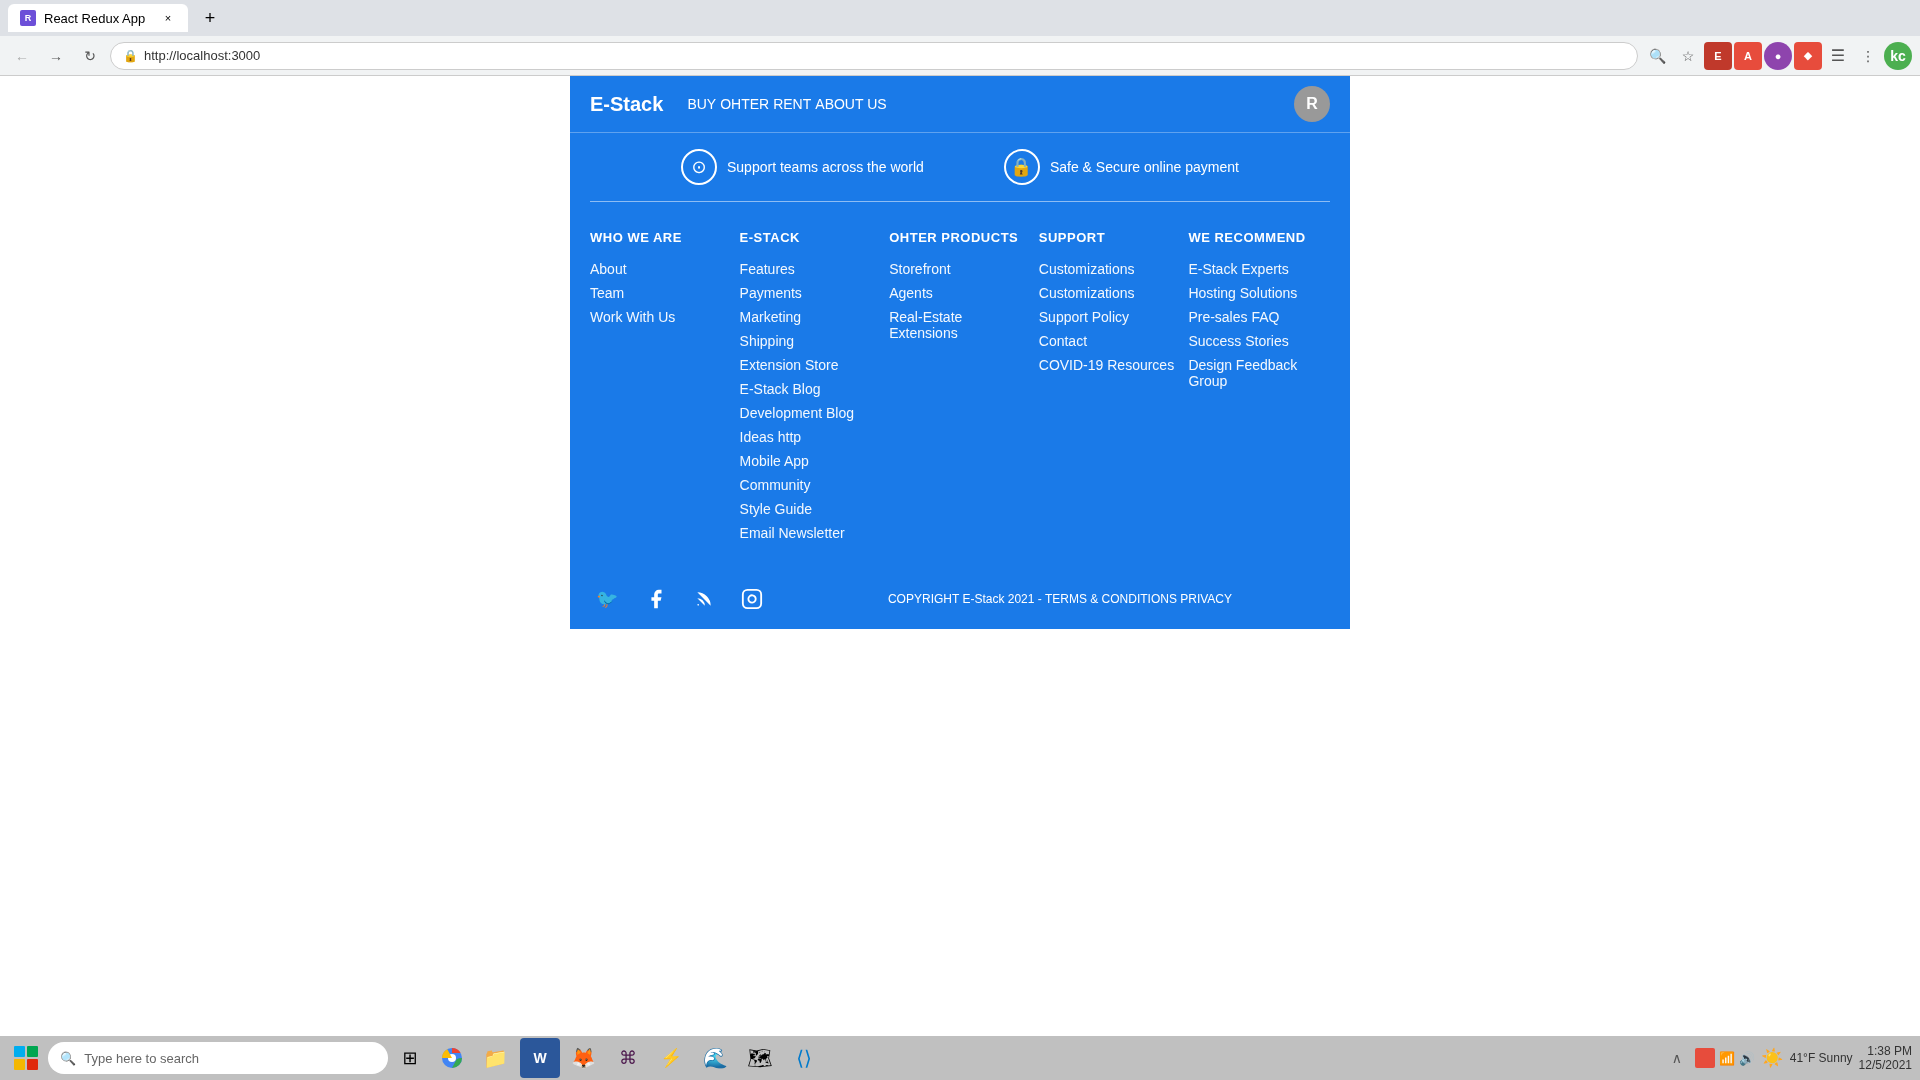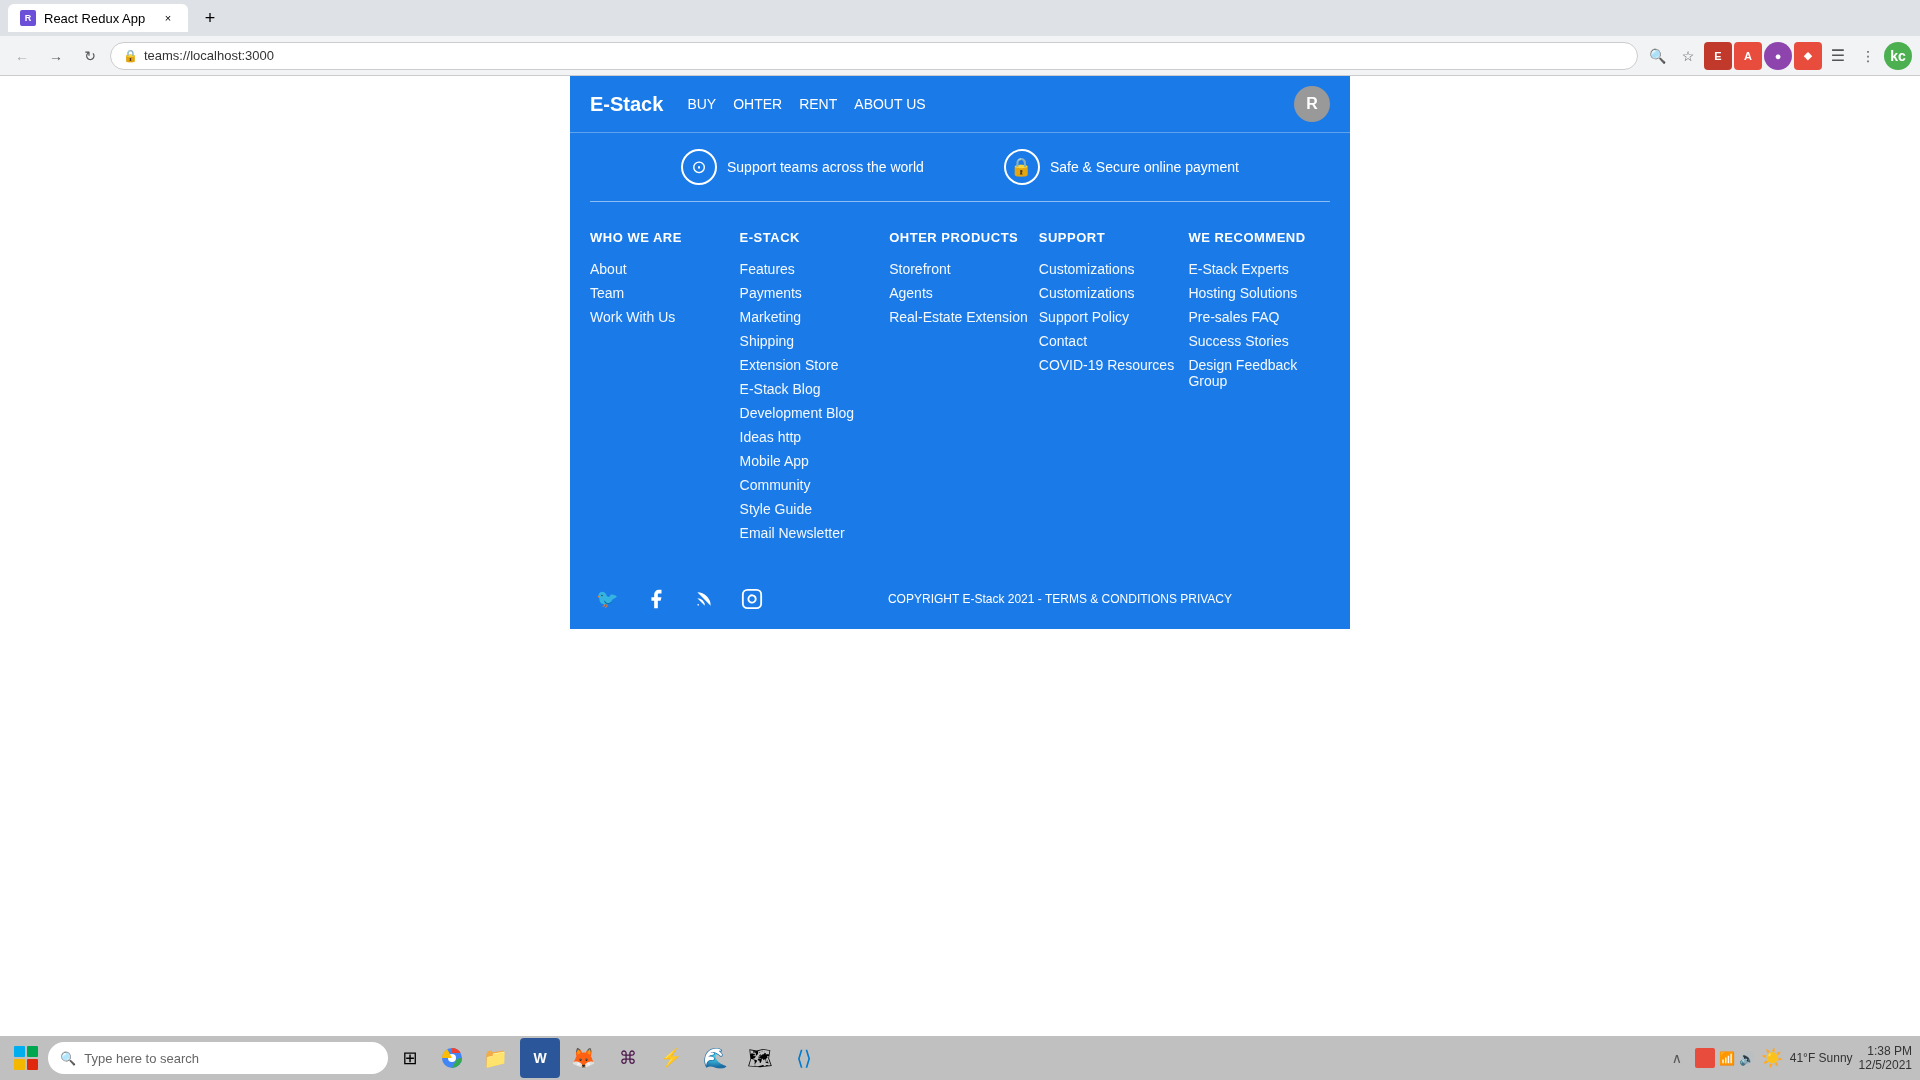--- a/index.html
+++ b/index.html
@@ -142,21 +142,21 @@
       height: 56px;
     }
     .site-logo {
       color: white;
       font-size: 20px;
       font-weight: bold;
       margin-right: 24px;
     }
     .site-nav-links {
       display: flex;
-      gap: 17px;
+      gap: 4px;
       flex: 1;
     }
     .site-nav-link {
       color: white;
       font-size: 14px;
       font-weight: 500;
       text-decoration: none;
       cursor: pointer;
     }
     .site-nav-avatar {
@@ -380,21 +380,21 @@
     </div>
     <div class="tab-new">+</div>
   </div>
 
   <div class="browser-nav-bar">
     <button class="nav-btn disabled">←</button>
     <button class="nav-btn">→</button>
     <button class="nav-btn">↻</button>
     <div class="address-bar">
       <span class="address-lock">🔒</span>
-      <span>teams://localhost:3000</span>
+      <span>http://localhost:3000</span>
     </div>
     <div class="nav-icons-right">
       <div class="nav-icon">🔍</div>
       <div class="nav-icon">☆</div>
       <div class="nav-icon" style="width:28px;height:28px;background:#c0392b;border-radius:4px;display:flex;align-items:center;justify-content:center;color:white;font-size:11px;font-weight:bold;">E</div>
       <div class="nav-icon" style="background:#e74c3c;border-radius:4px;font-size:11px;font-weight:bold;color:white;">A</div>
       <div class="nav-icon" style="background:#8e44ad;border-radius:50%;font-size:11px;color:white;">●</div>
       <div class="nav-icon" style="background:#e74c3c;border-radius:4px;font-size:11px;color:white;">◆</div>
       <div class="nav-icon" style="font-size:16px;">☰</div>
       <div class="nav-icon">⋮</div>
@@ -457,21 +457,21 @@
           <a class="footer-link">Mobile App</a>
           <a class="footer-link">Community</a>
           <a class="footer-link">Style Guide</a>
           <a class="footer-link">Email Newsletter</a>
         </div>
 
         <div class="footer-col">
           <div class="footer-col-title">OHTER PRODUCTS</div>
           <a class="footer-link">Storefront</a>
           <a class="footer-link">Agents</a>
-          <a class="footer-link">Real-Estate Extension</a>
+          <a class="footer-link">Real-Estate Extensions</a>
         </div>
 
         <div class="footer-col">
           <div class="footer-col-title">SUPPORT</div>
           <a class="footer-link">Customizations</a>
           <a class="footer-link">Customizations</a>
           <a class="footer-link">Support Policy</a>
           <a class="footer-link">Contact</a>
           <a class="footer-link">COVID-19 Resources</a>
         </div>

